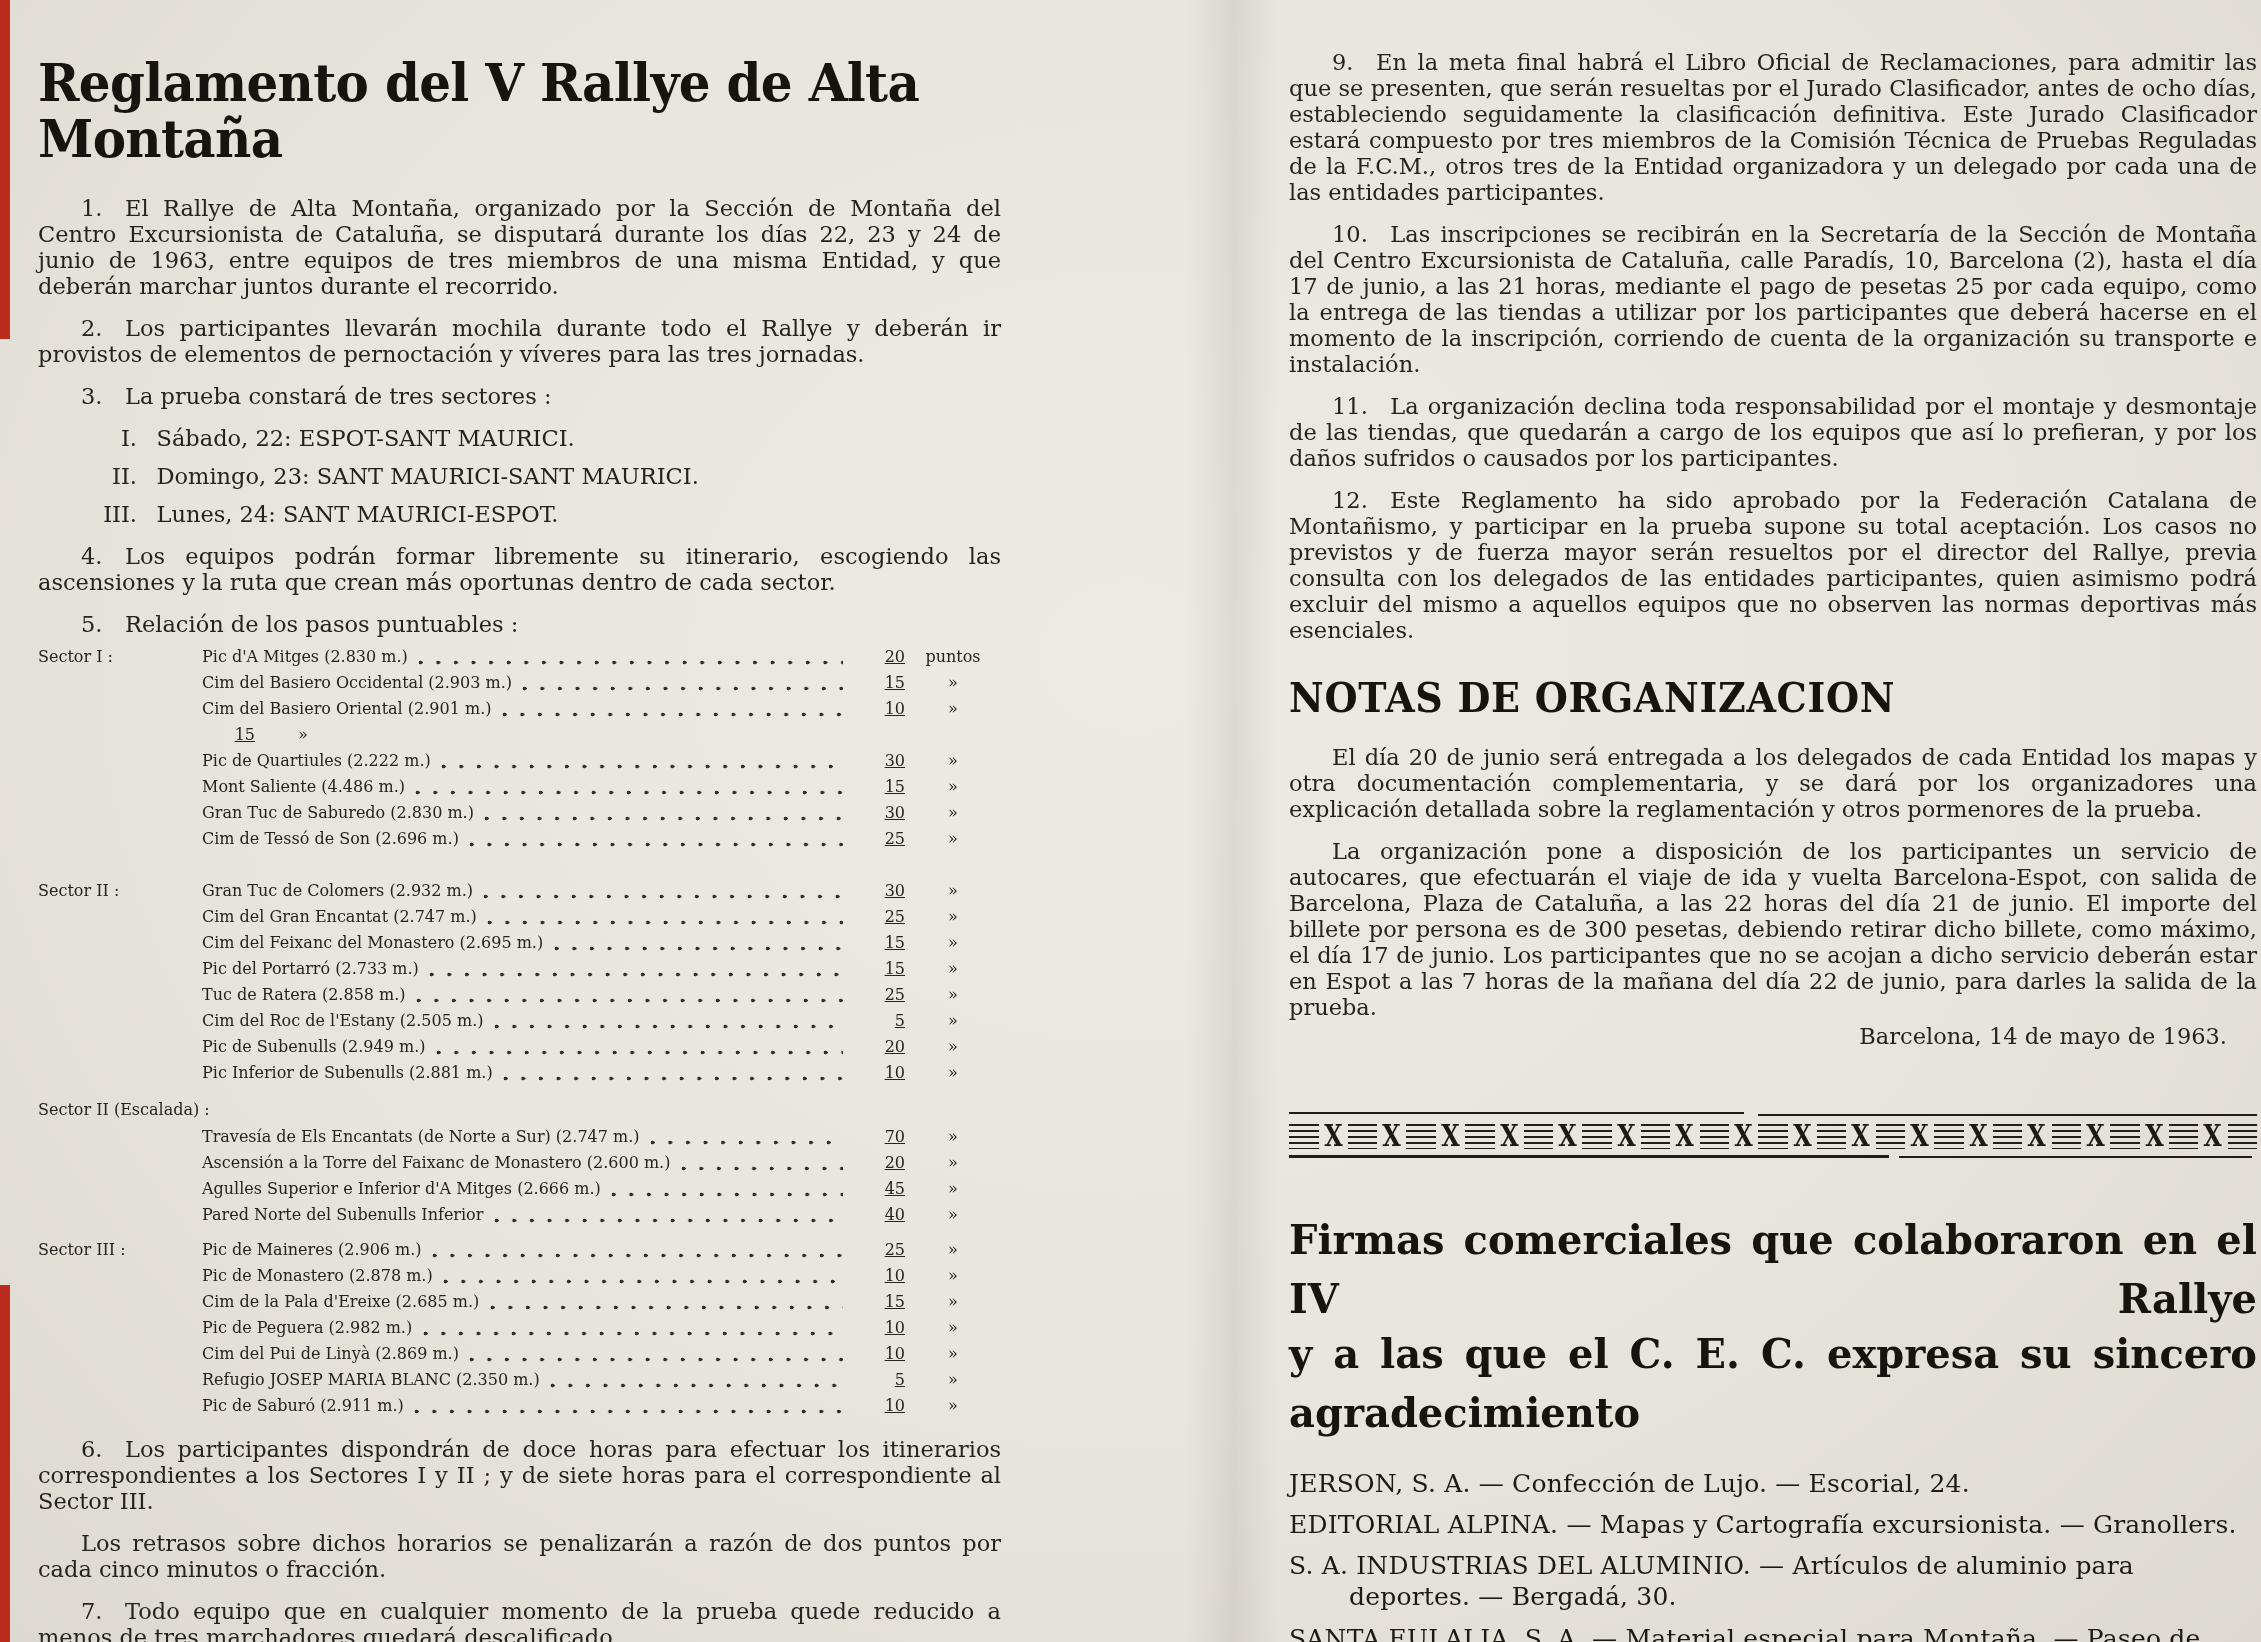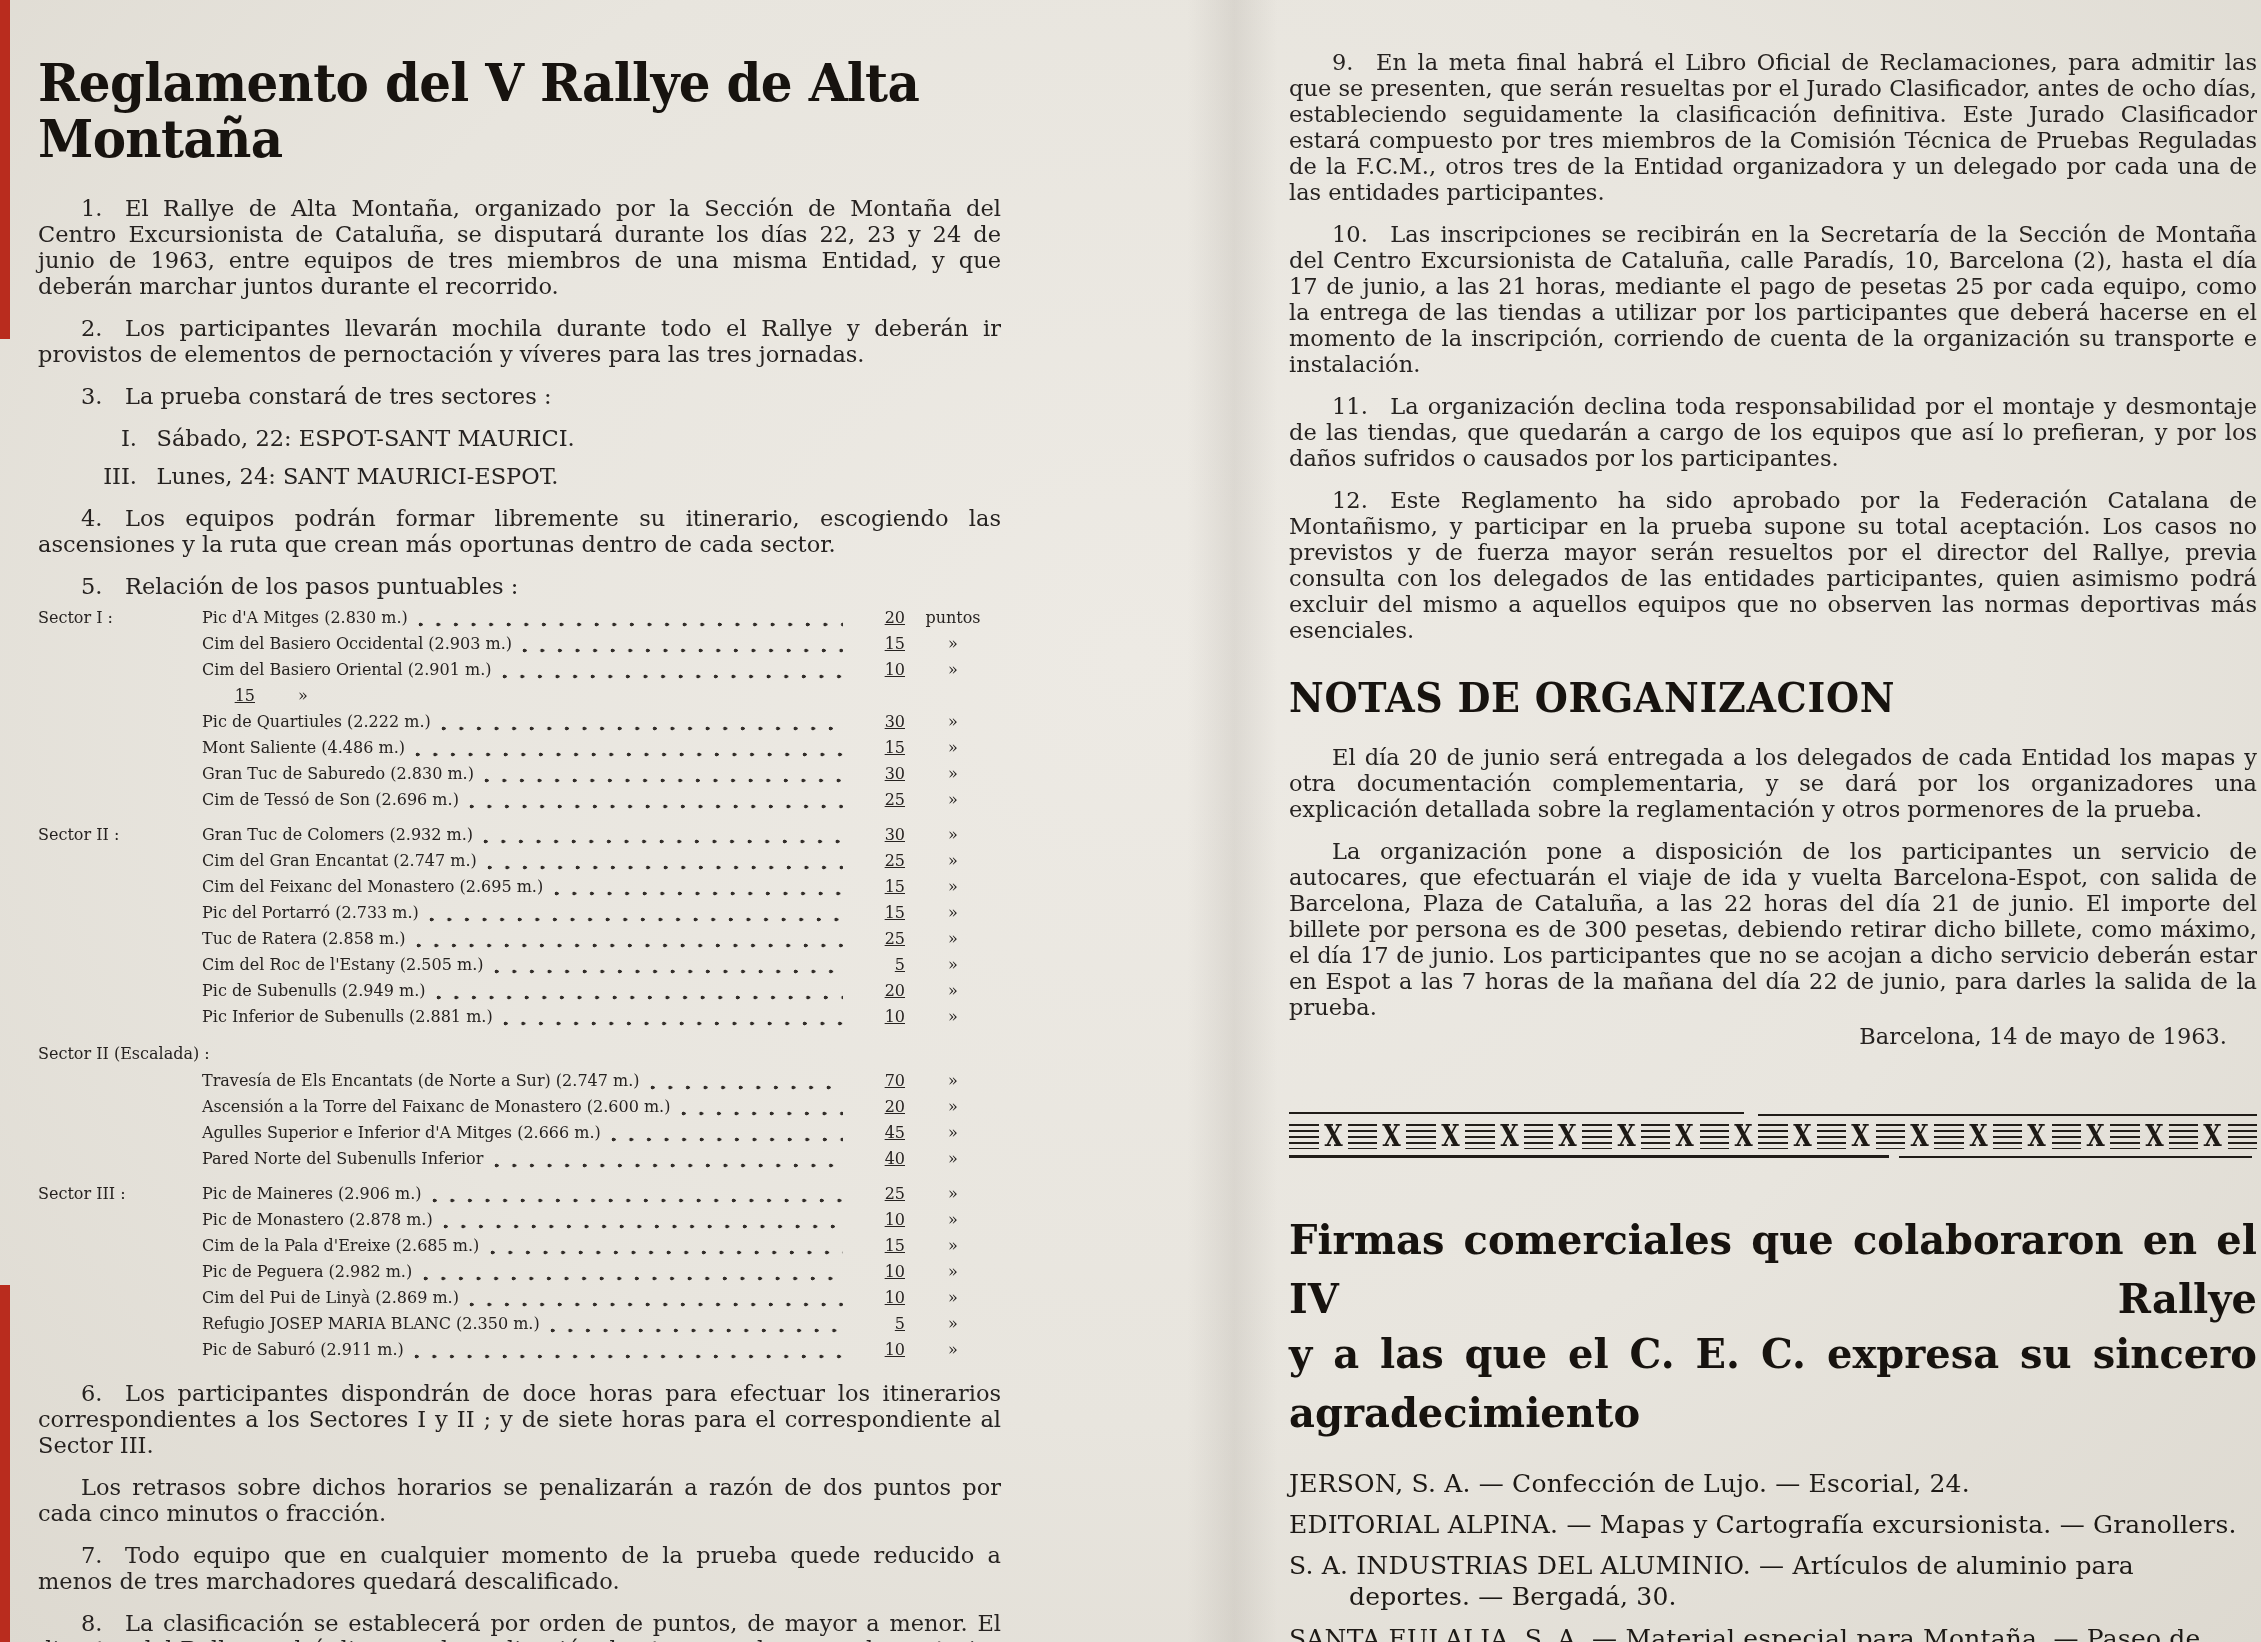--- a/index.html
+++ b/index.html
@@ -95,20 +95,24 @@
   <p class="body">1.  El Rallye de Alta Montaña, organizado por la Sección de Montaña del Centro Excursionista de Cataluña, se disputará durante los días 22, 23 y 24 de junio de 1963, entre equipos de tres miembros de una misma Entidad, y que deberán marchar juntos durante el recorrido.</p>
   <p class="body">2.  Los participantes llevarán mochila durante todo el Rallye y deberán ir provistos de elementos de pernoctación y víveres para las tres jornadas.</p>
   <p class="body" style="margin-bottom:15.6px;">3.  La prueba constará de tres sectores :</p>
 
   <div class="roman-list">
     <div class="roman-item">
       <span class="rnum">I.</span>
       <span>Sábado, 22: ESPOT-SANT MAURICI.</span>
     </div>
     <div class="roman-item">
+      <span class="rnum">II.</span>
+      <span>Domingo, 23: SANT MAURICI-SANT MAURICI.</span>
+    </div>
+    <div class="roman-item">
       <span class="rnum">III.</span>
       <span>Lunes, 24: SANT MAURICI-ESPOT.</span>
     </div>
   </div>
 
   <p class="body">4.  Los equipos podrán formar libremente su itinerario, escogiendo las ascensiones y la ruta que crean más oportunas dentro de cada sector.</p>
   <p class="body" style="margin-bottom:6.5px;">5.  Relación de los pasos puntuables :</p>
 
   <div class="ptable">
 
@@ -174,21 +178,21 @@
     <div class="trow">
       <div class="tlab"></div>
       <div class="tname">
           <span>Cim de Tessó de Son (2.696 m.)</span>
           <span class="leader"></span>
         </div>
       <div class="tpts">25</div>
       <div class="tunit">»</div>
     </div>
 
-    <div class="trow" style="margin-top:9px;">
+    <div class="trow" style="margin-top:26px;">
       <div class="tlab">Sector II :</div>
       <div class="tname">
           <span>Gran Tuc de Colomers (2.932 m.)</span>
           <span class="leader"></span>
         </div>
       <div class="tpts">30</div>
       <div class="tunit">»</div>
     </div>
     <div class="trow">
       <div class="tlab"></div>

